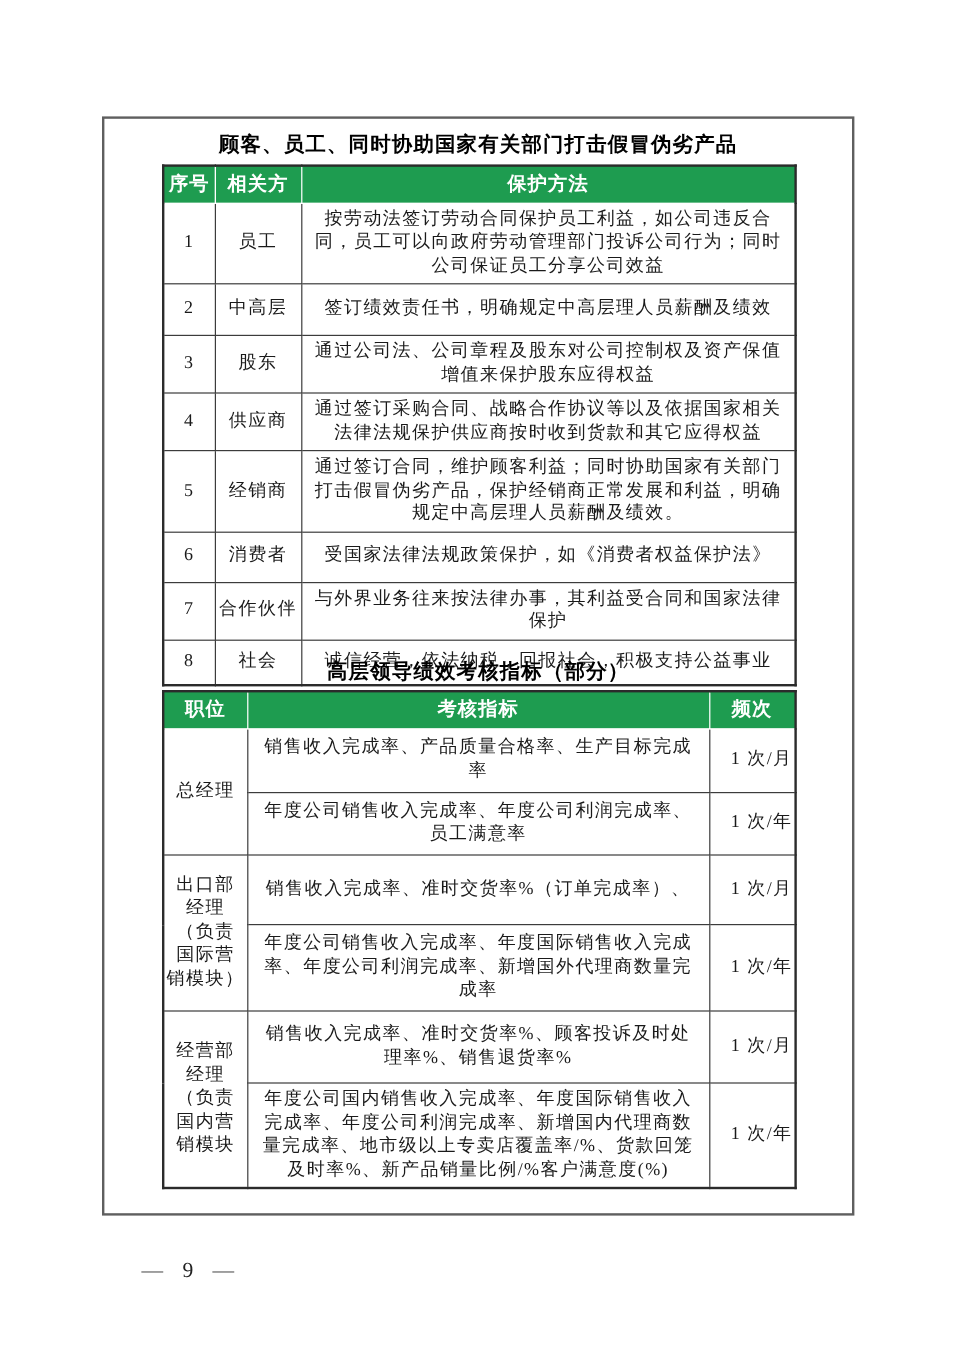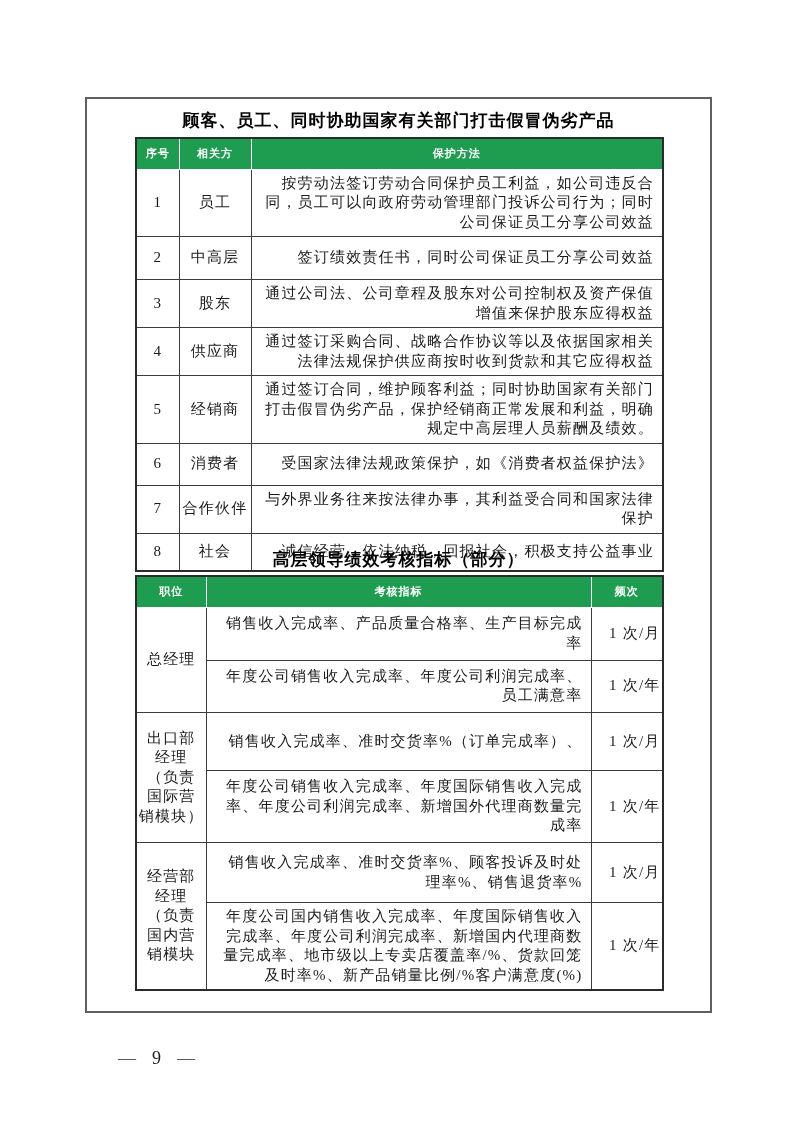--- a/index.html
+++ b/index.html
@@ -37,34 +37,34 @@
     left: 48px;
     border: 2px solid #2b2b2b;
   }
   .t1 { top: 38px; }
   .t2 { top: 476px; }
   thead th {
     background: #1e9c50;
     color: #ffffff;
     font-family: "Liberation Sans", "DejaVu Sans", sans-serif;
     font-weight: bold;
-    font-size: 11px;
+    font-size: 16px;
     height: 31px;
     border: 1px solid #ffffff;
     letter-spacing: 1px;
   }
   tbody td {
     border: 1px solid #3c3c3c;
     font-size: 15px;
     line-height: 19.5px;
     letter-spacing: 1.2px;
     vertical-align: middle;
   }
   td.c-center { text-align: center; }
-  td.c-text   { text-align: right; padding: 4px 8px; }
+  td.c-text   { text-align: center; padding: 4px 8px; }
   td.c-freq   { text-align: center; padding-left: 16px; white-space: nowrap; }
   td.c-pos    { text-align: center; white-space: pre-line; padding: 16px 1px; }
   .footer {
     position: absolute;
     left: 118px; top: 1048px;
     font-size: 18px;
     color: #3a3a3a;
     display: flex;
     align-items: center;
   }
@@ -100,21 +100,21 @@
     </thead>
     <tbody>
       <tr style="height:58px">
         <td class="c-center">1</td>
         <td class="c-center">员工</td>
         <td class="c-text">按劳动法签订劳动合同保护员工利益，如公司违反合同，员工可以向政府劳动管理部门投诉公司行为；同时公司保证员工分享公司效益</td>
       </tr>
       <tr style="height:43px">
         <td class="c-center">2</td>
         <td class="c-center">中高层</td>
-        <td class="c-text">签订绩效责任书，同时公司保证员工分享公司效益</td>
+        <td class="c-text">签订绩效责任书，明确规定中高层理人员薪酬及绩效</td>
       </tr>
       <tr style="height:46px">
         <td class="c-center">3</td>
         <td class="c-center">股东</td>
         <td class="c-text">通过公司法、公司章程及股东对公司控制权及资产保值增值来保护股东应得权益</td>
       </tr>
       <tr style="height:47px">
         <td class="c-center">4</td>
         <td class="c-center">供应商</td>
         <td class="c-text">通过签订采购合同、战略合作协议等以及依据国家相关法律法规保护供应商按时收到货款和其它应得权益</td>

